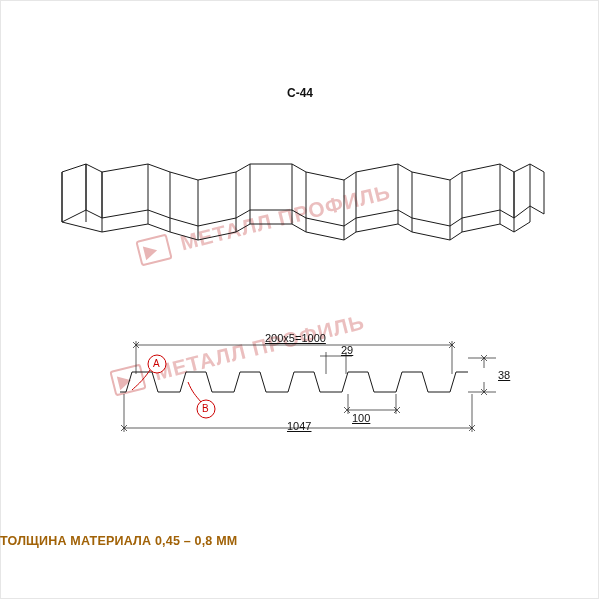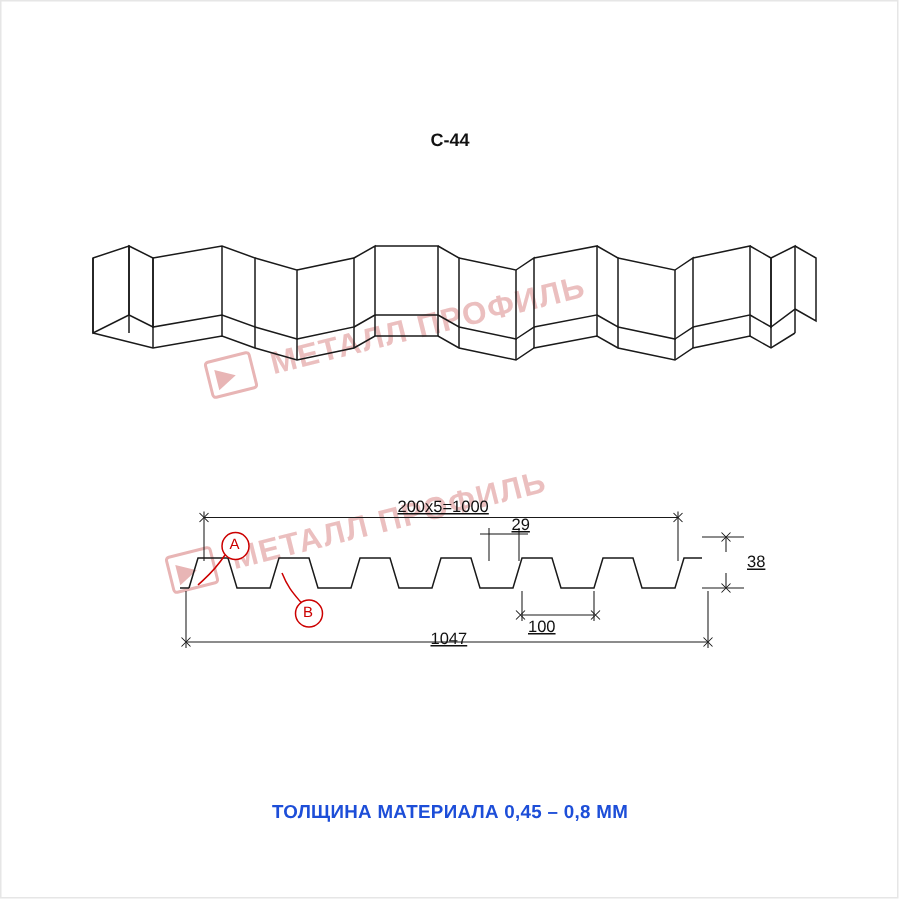--- a/index.html
+++ b/index.html
@@ -46,25 +46,24 @@
     text-align: center;
     font-size: 12px;
     font-weight: bold;
     color: #111111;
   }
   .footer-note {
     position: absolute;
     bottom: 52px;
     left: 0;
     width: 100%;
-    text-align: center;
     font-size: 12.5px;
     font-weight: bold;
     letter-spacing: 0.2px;
-    color: #1d4ed8;
+    color: #a16207;
   }
   svg.art {
     position: absolute;
     left: 0;
     top: 0;
     width: 600px;
     height: 600px;
   }
   .wm {
     position: absolute;

